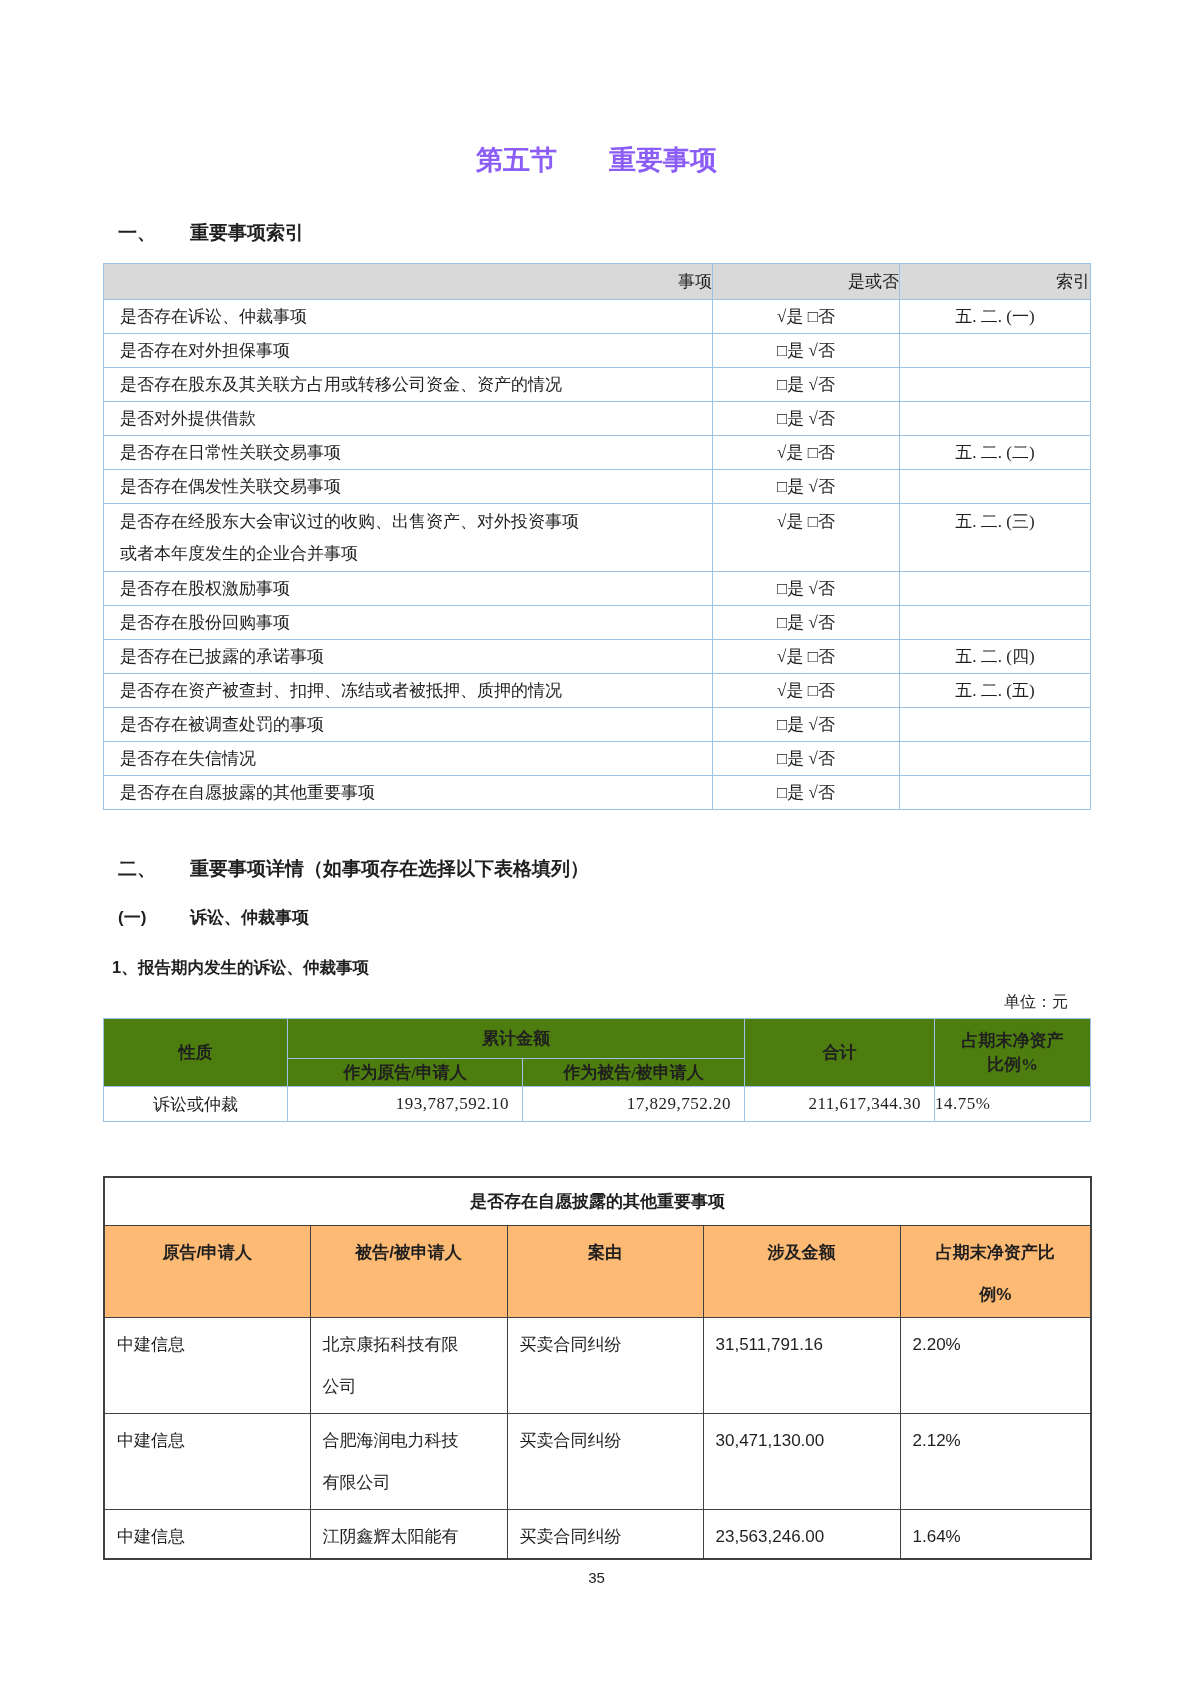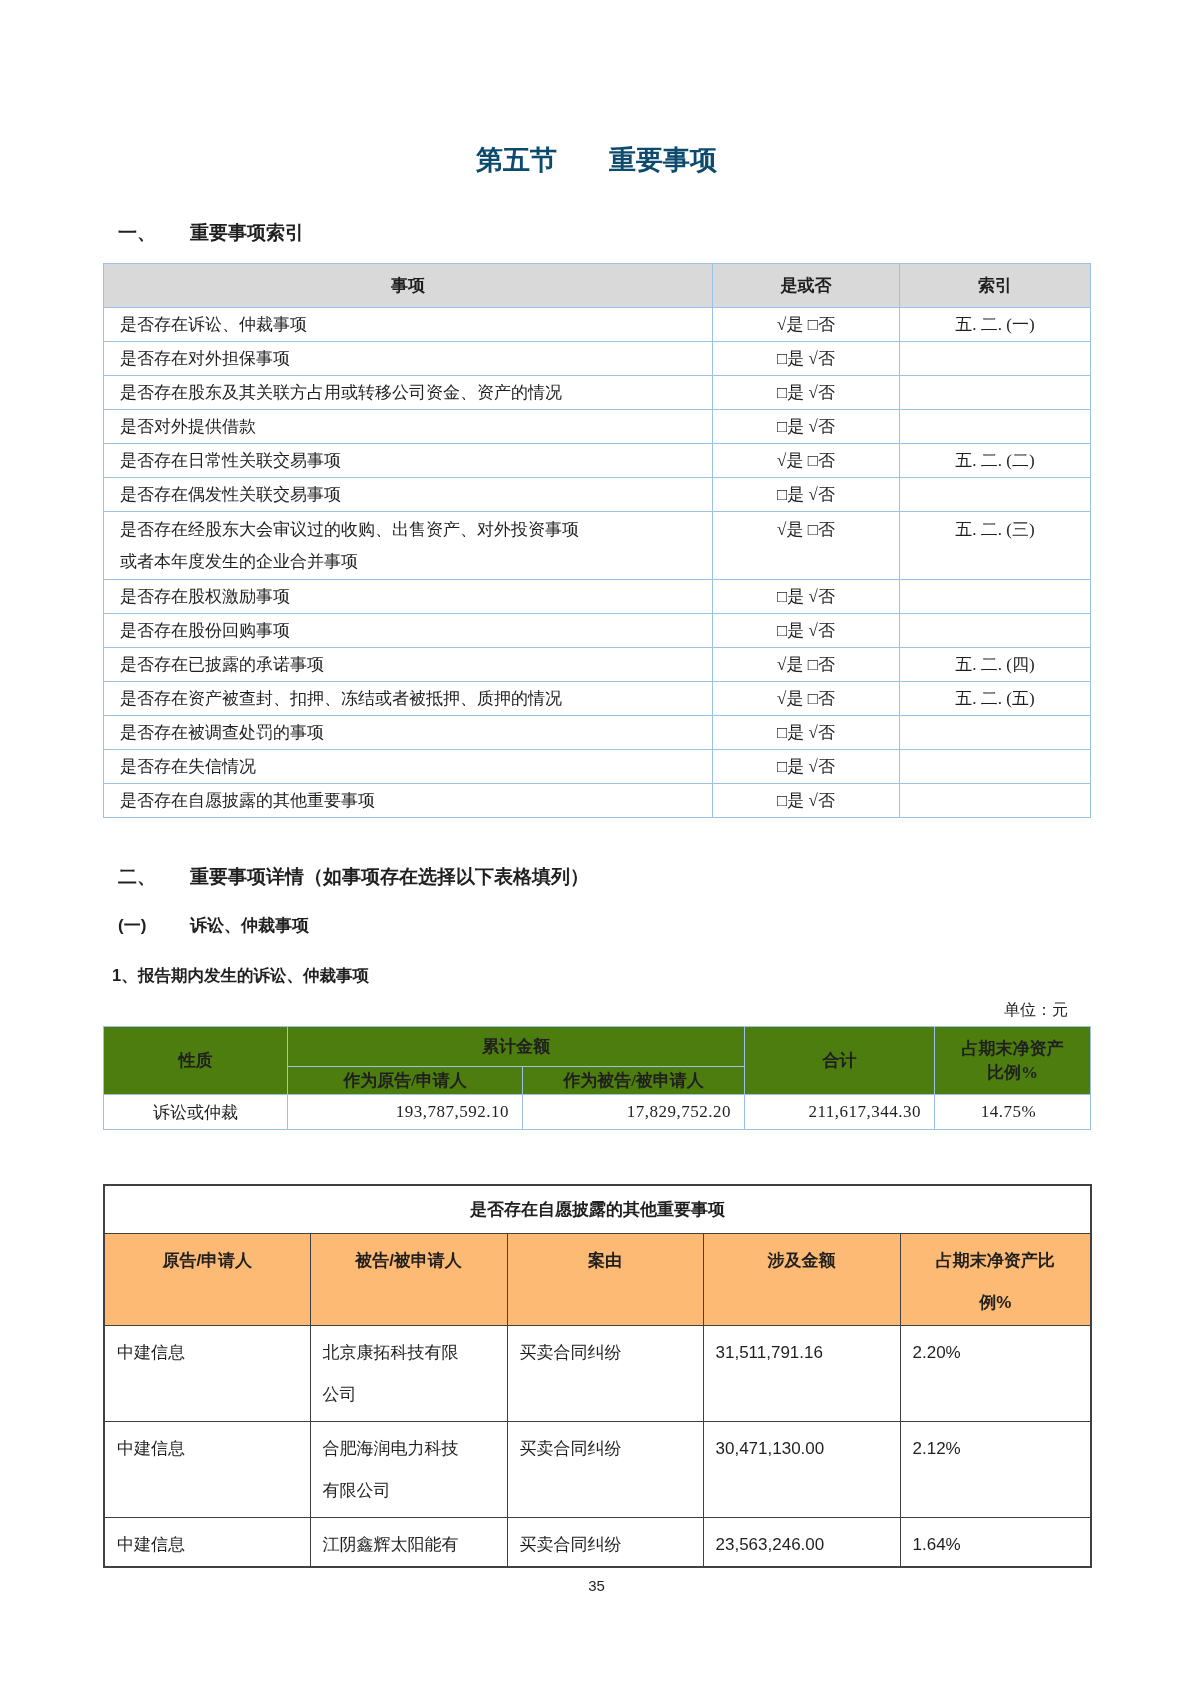--- a/index.html
+++ b/index.html
@@ -8,62 +8,62 @@
     width:1200px; height:1697px; background:#ffffff; position:relative;
     font-family:"Liberation Serif", serif; color:#1f1f1f; overflow:hidden;
     margin:0 auto;
   }
   .content { width:987px; margin-left:103px; }
 
   
   .doc-title {
     padding-top:142px; display:flex; justify-content:center; gap:52px;
     font-family:"Liberation Sans", sans-serif; font-weight:bold; font-size:27px;
-    color:#0c4a6e;
+    color:#8b5cf6;
   }
 
   
   .h-l1 { display:flex; margin-top:42px; padding-left:15px;
           font-family:"Liberation Sans", sans-serif; font-weight:bold; font-size:19px; }
   .h-l1 .num { width:72px; flex:0 0 72px; }
   .h-l2 { display:flex; margin-top:24px; padding-left:15px;
           font-family:"Liberation Sans", sans-serif; font-weight:bold; font-size:17px; }
   .h-l2 .num { width:72px; flex:0 0 72px; }
   .h-l3 { display:flex; margin-top:28px; padding-left:9px;
           font-family:"Liberation Sans", sans-serif; font-weight:bold; font-size:16.5px; }
   .h-l3 .num { width:26px; flex:0 0 26px; }
 
   
   table.idx {
     border-collapse:collapse; table-layout:fixed; width:987px; margin-top:17px;
     font-size:17px;
   }
   table.idx th, table.idx td { border:1px solid #9CC2E5; }
-  table.idx th { background:#D9D9D9; height:44px; font-weight:bold; text-align:center; }
+  table.idx th { background:#D9D9D9; height:36px; font-weight:normal; text-align:right; }
   table.idx td { height:34px; }
   table.idx td.matter { padding-left:16px; text-align:left; }
   table.idx td.choice, table.idx td.index { text-align:center; }
   table.idx tr.tall td { height:68px; vertical-align:top; padding-top:2px; line-height:32px; }
   table.idx tr.tall td .matter-text { display:block; width:470px; }
 
   
   .unit-label { margin-top:13px; text-align:right; padding-right:22px; font-size:16px; }
   table.sum {
     border-collapse:collapse; table-layout:fixed; width:987px; margin-top:5px;
     font-size:17px;
   }
   table.sum th, table.sum td { border:1px solid #9CC2E5; }
   table.sum th { background:#4d7c0f; font-weight:bold; text-align:center; }
   table.sum tr.r1 th { height:40px; }
   table.sum tr.r2 th { height:28px; }
   table.sum tr.r3 td { height:35px; }
   table.sum th.ratio-h { padding:0 22px; line-height:24px; }
   table.sum td.nature { text-align:center; }
   table.sum td.amt { text-align:right; padding-right:13px; letter-spacing:0.5px; }
-  table.sum td.pct { text-align:center; padding-right:8px; letter-spacing:0.5px; }
+  table.sum td.pct { text-align:left; padding-right:8px; letter-spacing:0.5px; }
 
   
   table.pend {
     border-collapse:collapse; table-layout:fixed; width:987px; margin-top:54px;
     font-family:"Liberation Sans", sans-serif; font-size:17px; border:2px solid #404040;
   }
   table.pend th, table.pend td { border:1px solid #404040; }
   table.pend tr.title-row th { height:48px; text-align:center; font-weight:bold; background:#fff; }
   table.pend tr.head-row th {
     height:92px; vertical-align:top; padding-top:6px; line-height:42px;

